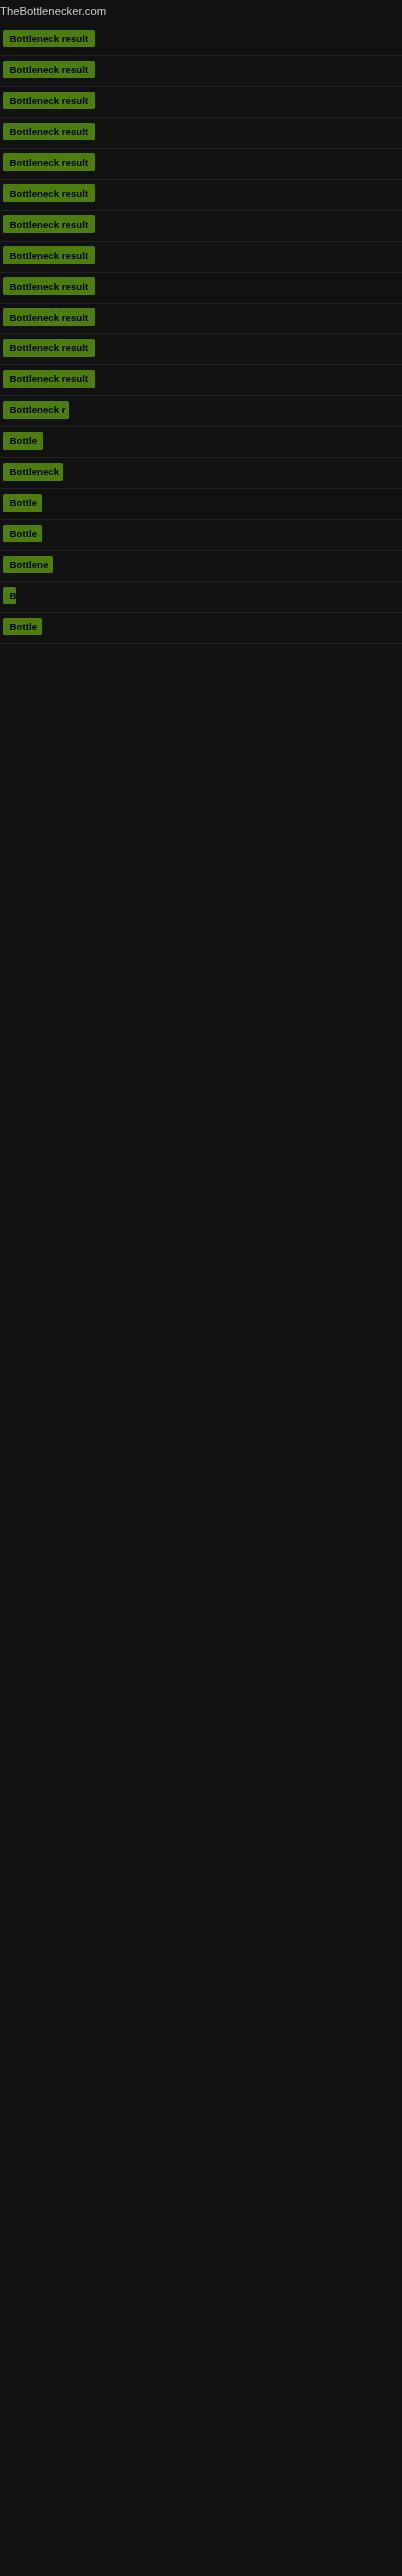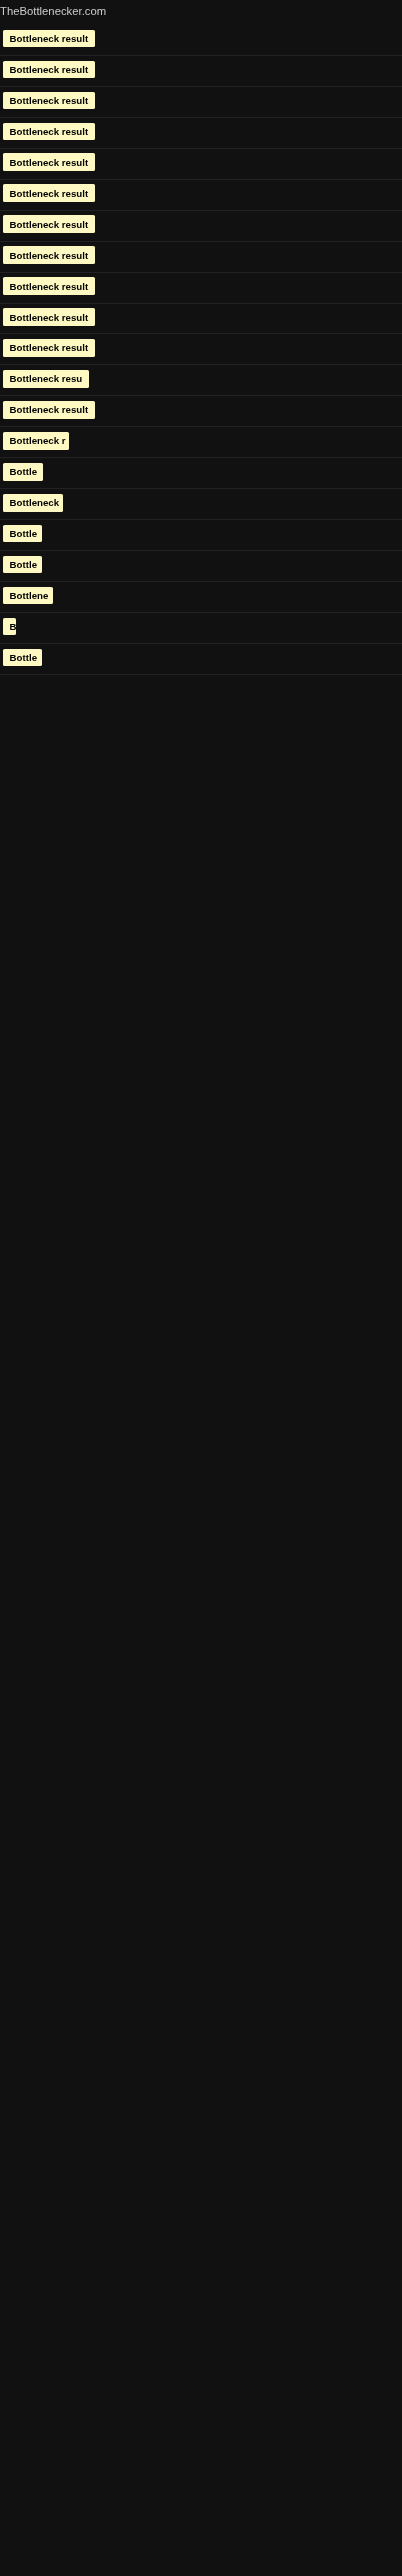--- a/index.html
+++ b/index.html
@@ -11,21 +11,21 @@
       position: relative;
     }
     .site-title {
       text-align: left;
       color: #ccc;
       font-size: 11.3px;
       padding: 4.8px 0 8px 0;
     }
     .bottleneck-badge {
       display: inline-block;
-      background-color: #fef9c3;
+      background-color: #4d7c0f;
       color: #000;
       font-size: 9.7px;
       font-weight: bold;
       padding: 3.2px 6.4px;
       border-radius: 1.6px;
       white-space: nowrap;
       overflow: hidden;
     }
     .row {
       padding: 4.8px 0 4.8px 3.2px;
@@ -44,21 +44,20 @@
     <div class="row"><span class="bottleneck-badge" style="max-width: 113px;">Bottleneck result</span></div>
     <div class="row"><span class="bottleneck-badge" style="max-width: 113px;">Bottleneck result</span></div>
     <div class="row"><span class="bottleneck-badge" style="max-width: 113px;">Bottleneck result</span></div>
     <div class="row"><span class="bottleneck-badge" style="max-width: 113px;">Bottleneck result</span></div>
     <div class="row"><span class="bottleneck-badge" style="max-width: 113px;">Bottleneck result</span></div>
     <div class="row"><span class="bottleneck-badge" style="max-width: 113px;">Bottleneck result</span></div>
     <div class="row"><span class="bottleneck-badge" style="max-width: 113px;">Bottleneck result</span></div>
     <div class="row"><span class="bottleneck-badge" style="max-width: 113px;">Bottleneck result</span></div>
     <div class="row"><span class="bottleneck-badge" style="max-width: 113px;">Bottleneck result</span></div>
     <div class="row"><span class="bottleneck-badge" style="max-width: 113px;">Bottleneck result</span></div>
-    <div class="row"><span class="bottleneck-badge" style="max-width: 95px;">Bottleneck resu</span></div>
     <div class="row"><span class="bottleneck-badge" style="max-width: 105px;">Bottleneck result</span></div>
     <div class="row"><span class="bottleneck-badge" style="max-width: 66px;">Bottleneck r</span></div>
     <div class="row"><span class="bottleneck-badge" style="max-width: 45px;">Bottle</span></div>
     <div class="row"><span class="bottleneck-badge" style="max-width: 60px;">Bottleneck</span></div>
     <div class="row"><span class="bottleneck-badge" style="max-width: 39px;">Bottle</span></div>
     <div class="row"><span class="bottleneck-badge" style="max-width: 39px;">Bottle</span></div>
     <div class="row"><span class="bottleneck-badge" style="max-width: 50px;">Bottlene</span></div>
     <div class="row"><span class="bottleneck-badge" style="max-width: 9.7px;">B</span></div>
     <div class="row"><span class="bottleneck-badge" style="max-width: 39px;">Bottle</span></div>
   </div>

